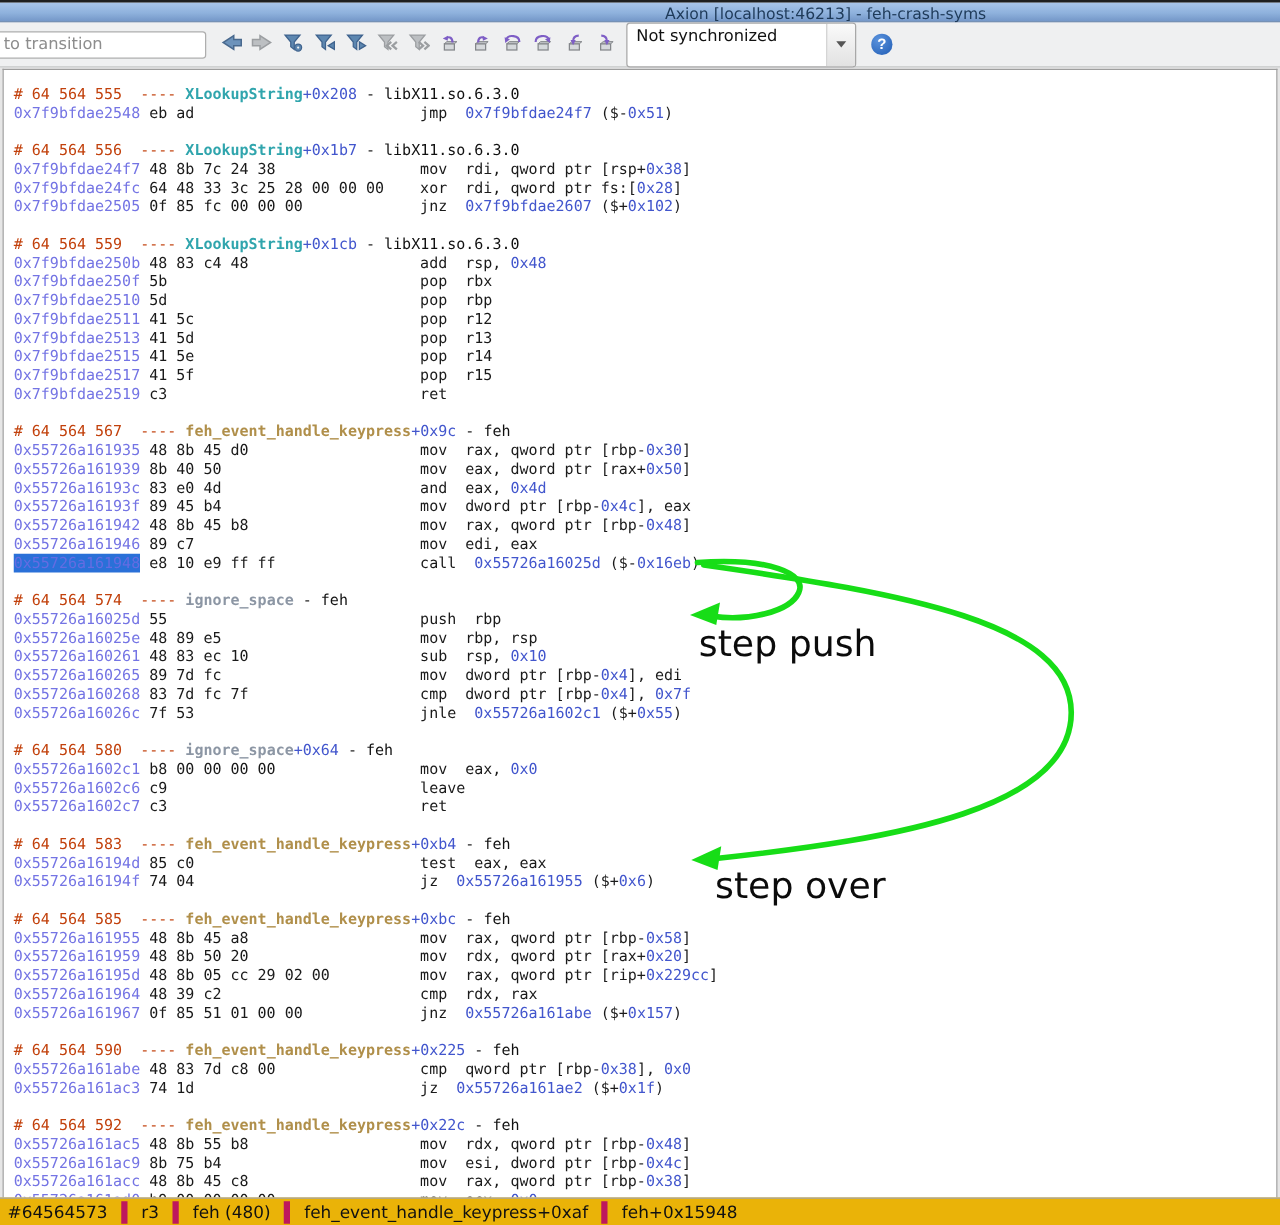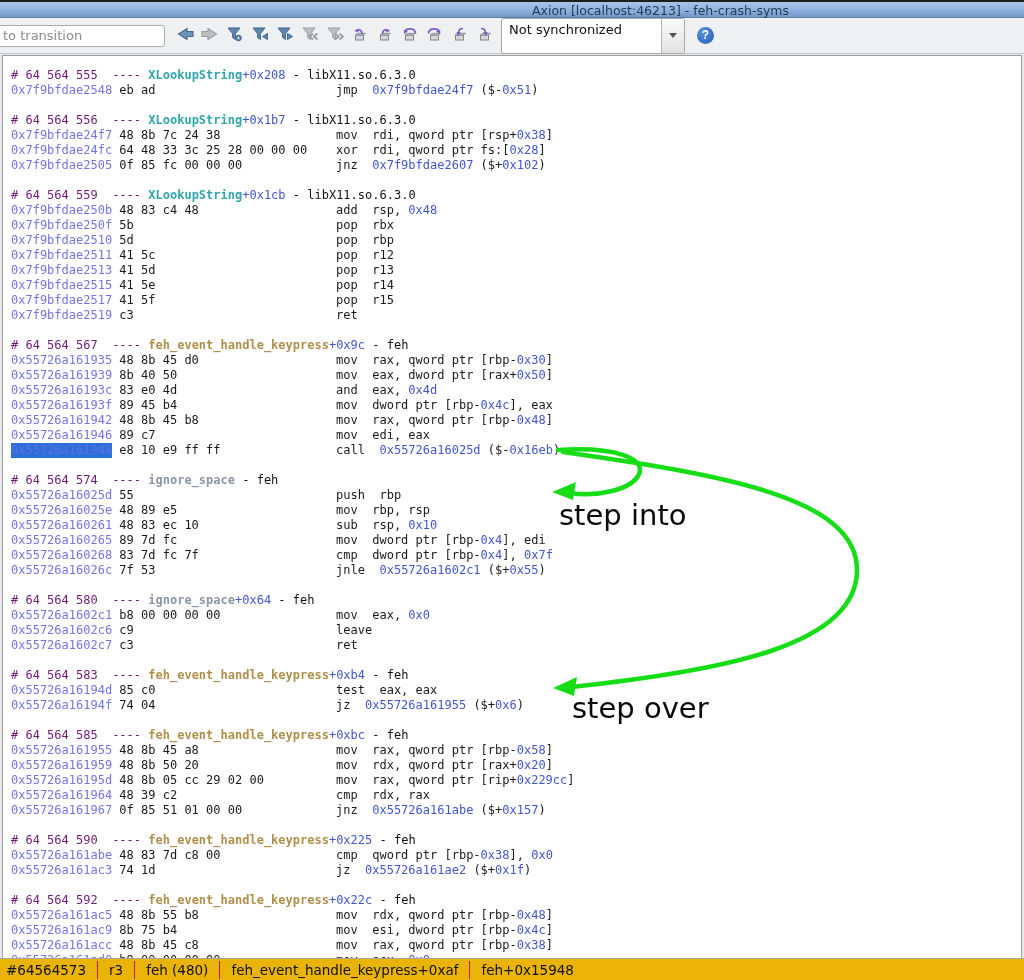--- a/index.html
+++ b/index.html
@@ -38,41 +38,41 @@
     color:#fff; font-size:12px; font-weight:bold; text-align:center;
     line-height:17px; border:none; }
 
   
   .content { position:absolute; top:55px; left:2px; width:1020px; height:903px;
     background:#fff; border:1px solid #9e9e9e; border-bottom:none;
     overflow:hidden; padding:12px 0 0 8px;
     font-family:"DejaVu Sans Mono", monospace; font-size:12px; line-height:15px;
     white-space:pre; color:#1a1a1a; }
   .block { margin-bottom:15px; }
-  .hseq  { color:#701a75; }
+  .hseq  { color:#c2410c; }
   .hfn   { font-weight:bold; }
   .hmod  { color:#111; }
   .num   { color:#4256cd; }
   .row .a { display:inline-block; width:14ch; margin-right:1ch; color:#7474e4; }
   .row .a.sel { background:#2a70d8; color:#646ce2; }
   .row .b { display:inline-block; width:30ch; color:#1a1a1a; }
 
   
   .overlay { position:absolute; top:0; left:0; width:1024px; height:980px;
     pointer-events:none; z-index:6; }
   .anno { position:absolute; font-family:"DejaVu Sans", sans-serif;
     font-size:29px; color:#0b0b0b; z-index:7; white-space:nowrap; }
   #anno-into { left:559px; top:498px; }
   #anno-over { left:572px; top:691px; }
 
   
   .statusbar { position:absolute; bottom:0; left:0; width:1024px; height:22px;
     background:#eab308; border-top:1px solid #a5a5a5; display:flex;
     align-items:center; font-size:13.5px; color:#111; z-index:8; }
-  .statusbar .item { padding:1px 11px 2px 11px; border-left:1px solid #be185d;
+  .statusbar .item { padding:1px 11px 2px 11px; border-left:5px solid #be185d;
     height:18px; white-space:nowrap; }
   .statusbar .item:first-child { border-left:none; padding-left:6px; }
 </style>
 </head>
 <body>
 
 <div class="titlebar">
   <span class="title">Axion [localhost:46213] - feh-crash-syms</span>
 </div>
 
@@ -186,21 +186,21 @@
 
 <svg class="overlay" width="1024" height="980" viewBox="0 0 1024 980">
   <g id="arrow-group" fill="none" stroke-linecap="round">
     <path id="arrow-into" d="M 558 450 C 616 446 646 459 639 474 C 632 490 597 497 570 493" stroke-width="4.5" stroke="#17dd17"></path>
     <polygon id="head-into" points="552,492 576,482 573,500" stroke="none" fill="#17dd17"></polygon>
     <path id="arrow-over" d="M 563 452 C 725 475 857 498 857 570 C 857 646 722 671 571 687" stroke-width="4.5" stroke="#17dd17"></path>
     <polygon id="head-over" points="553,688 577,677 574,696" stroke="none" fill="#17dd17"></polygon>
   </g>
 </svg>
 
-<div class="anno" id="anno-into">step into</div>
+<div class="anno" id="anno-into">step push</div>
 <div class="anno" id="anno-over">step over</div>
 
 <div class="statusbar" id="statusbar">
     <span class="item">#64564573</span>
     <span class="item">r3</span>
     <span class="item">feh (480)</span>
     <span class="item">feh_event_handle_keypress+0xaf</span>
     <span class="item">feh+0x15948</span>
   </div>
 

